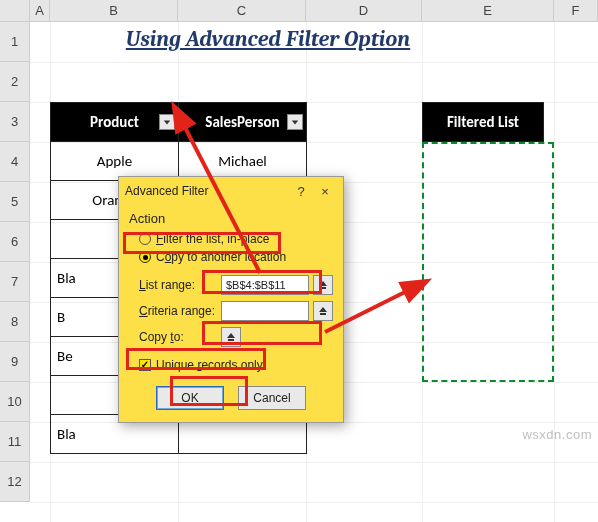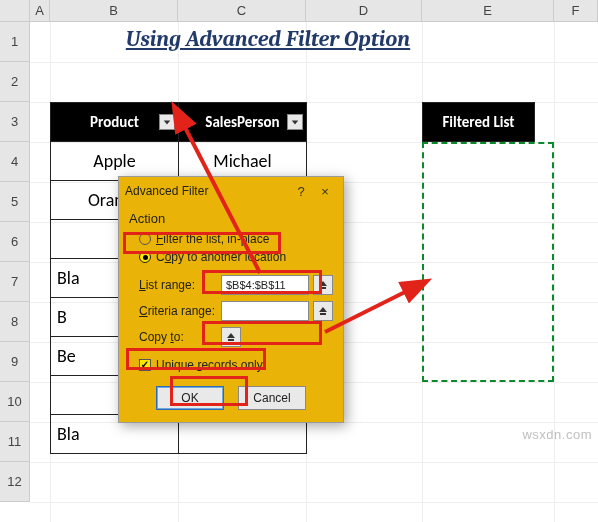--- a/index.html
+++ b/index.html
@@ -30,30 +30,30 @@
   .gridlines{position:absolute;inset:0;}
   .vline{position:absolute;top:0;bottom:0;border-left:1px solid #eee;}
   .hline{position:absolute;left:0;right:0;border-top:1px solid #eee;}
   .title {
     position:absolute; top:4px; left:48px; width:380px; text-align:center;
     font-family: Cambria, Georgia, serif; font-style: italic; font-weight: bold;
     font-size: 22px; color: #223a6a;
     text-decoration: underline;
   }
   .tbl { position:absolute; border-collapse:collapse; }
-  .tbl td, .tbl th { border:1px solid #222; height:39px; text-align:center; padding:0 6px; font-size:18px; font-family:Calibri,Arial,sans-serif; }
+  .tbl td, .tbl th { border:1px solid #222; height:39px; text-align:center; padding:0 6px; font-size:15px; font-family:Calibri,Arial,sans-serif; }
   .tbl th { background:#000000; color:#fff; font-weight:bold; font-size:15px; position:relative; }
   .filter-btn{ position:absolute; right:3px; top:50%; transform:translateY(-50%); width:16px; height:16px; background:#e9e9e9; border:1px solid #888; display:flex; align-items:center; justify-content:center;}
   .filter-btn svg{width:8px;height:8px;}
   .mainwidth{ width:128px; }
-  .filtered-th{ width:112px; }
+  .filtered-th{ width:121px; }
   .marching{ position:absolute; border:2px dashed #0a8a2a; }
   
   .dialog{
-    position:absolute; left:118px; top:176px; width:226px; background:#eab308;
+    position:absolute; left:118px; top:176px; width:226px; background:#fde047;
     border:1px solid #9a9a9a; box-shadow:3px 3px 12px rgba(0,0,0,0.35);
     font-size:12px; color:#222;
   }
   .titlebar{ display:flex; align-items:center; height:28px; padding:0 6px; }
   .titlebar .t{ flex:1; font-size:12px;}
   .titlebar .help,.titlebar .close{ width:24px; text-align:center; font-size:13px; color:#333;}
   .section{ padding:4px 10px 2px 10px; }
   .group-label{ padding:6px 10px 0 10px; font-size:13px;}
   .radio-row{ display:flex; align-items:center; gap:5px; padding:2px 0 2px 10px; }
   .radio{ width:12px;height:12px;border:1px solid #555;border-radius:50%;display:inline-flex;align-items:center;justify-content:center;}

